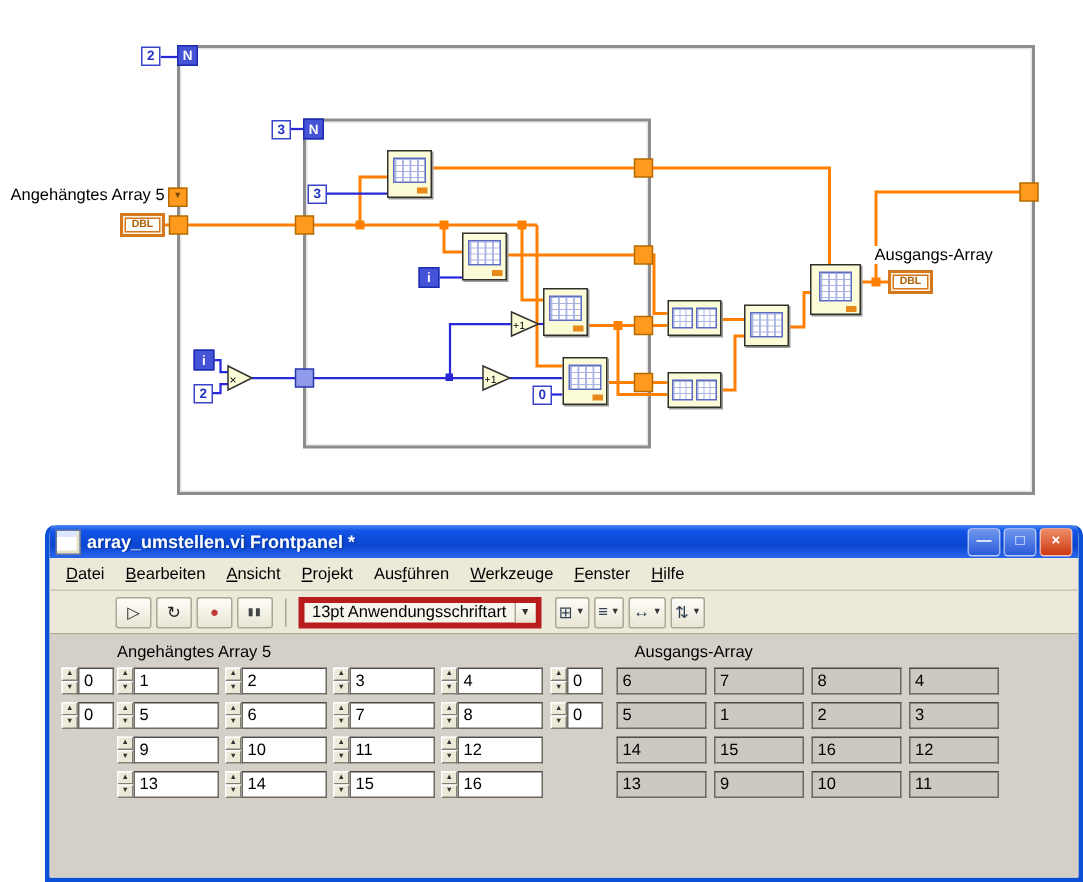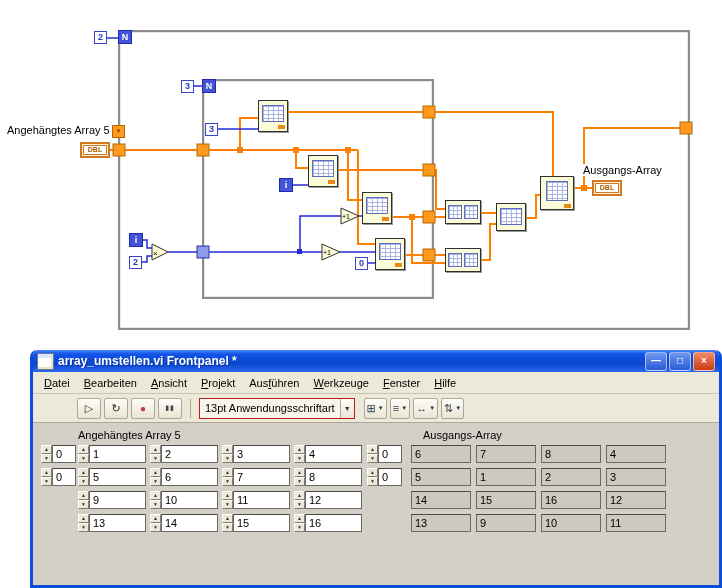--- a/index.html
+++ b/index.html
@@ -50,21 +50,21 @@
   .menu-item{font:11px "Liberation Sans",sans-serif;padding:3px 7px;white-space:nowrap;}
   .menu-item .ukey{text-decoration:underline;}
   .toolbar{height:28px;flex:0 0 28px;display:flex;align-items:center;background:#ece9d8;
            border-bottom:1px solid #aca899;padding-left:44px;gap:3px;}
   .tbtn{width:24px;height:21px;box-sizing:border-box;border:1px solid #aca899;border-radius:2px;
         background:linear-gradient(#fefdf8,#e9e5d4);display:flex;align-items:center;justify-content:center;
         font:11px "Liberation Sans",sans-serif;color:#222;}
   .tbtn.abort span{color:#c23b3b;font-size:10px;}
   .tbtn.pause span{font-size:7px;letter-spacing:1px;color:#444;}
   .tsep{width:1px;height:19px;background:#aca899;margin:0 5px;}
-  .fontsel{display:flex;align-items:center;height:21px;box-sizing:border-box;border:1px solid #b91c1c;
+  .fontsel{display:flex;align-items:center;height:21px;box-sizing:border-box;border:4px solid #b91c1c;
            background:#f7f5ec;font:11px "Liberation Sans",sans-serif;padding-left:5px;}
   .fontsel .dd{border-left:1px solid #aca899;margin-left:5px;padding:0 3px;font-size:7px;color:#333;
                background:linear-gradient(#fefdf8,#e9e5d4);align-self:stretch;display:flex;align-items:center;}
   #tools{display:flex;gap:3px;margin-left:6px;}
   .tooldd{display:flex;align-items:center;height:21px;box-sizing:border-box;border:1px solid #aca899;
           border-radius:2px;background:linear-gradient(#fefdf8,#e9e5d4);padding:0 2px;}
   .tglyph{font-size:11px;color:#345;}
   .tarr{font-size:6px;color:#333;margin-left:2px;}
   .panel{flex:1;position:relative;background:#d4d0c8;}
   .plabel{position:absolute;font:11px "Liberation Sans",sans-serif;white-space:nowrap;}

